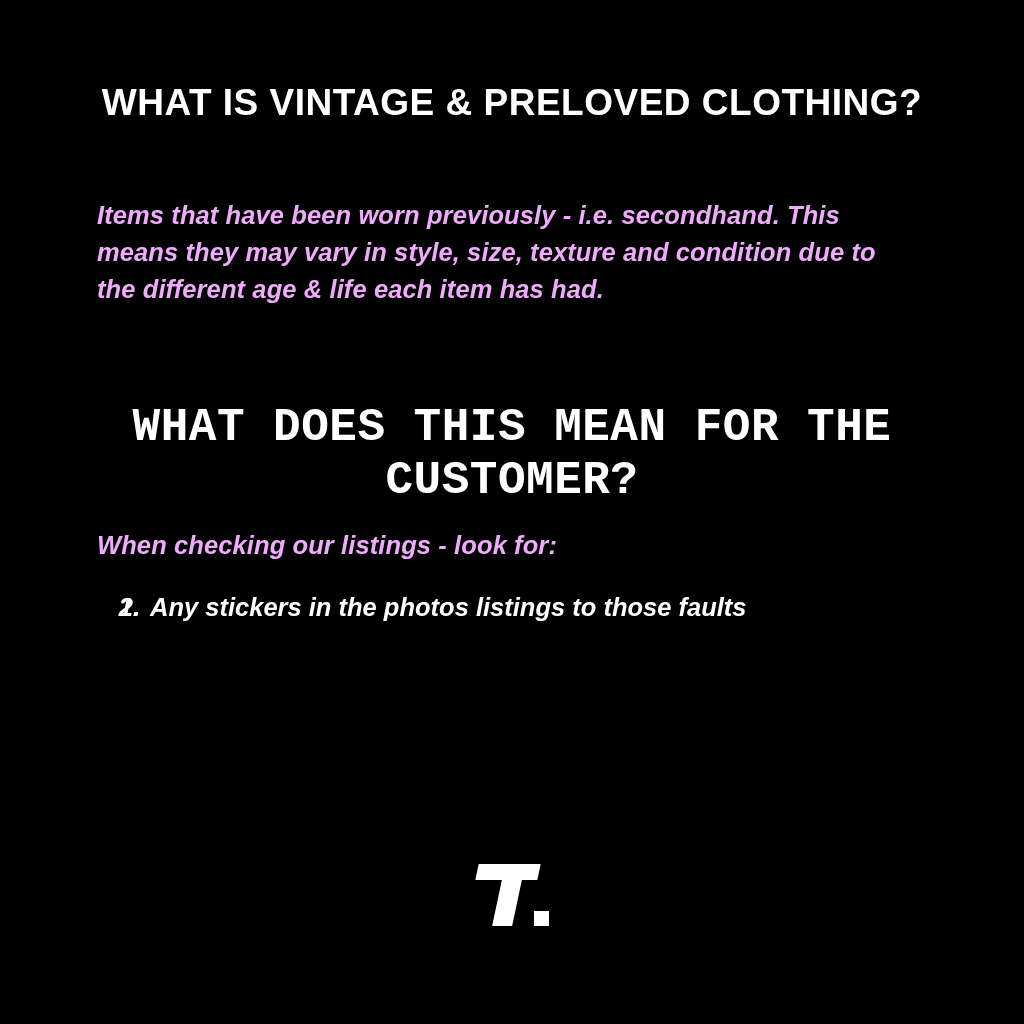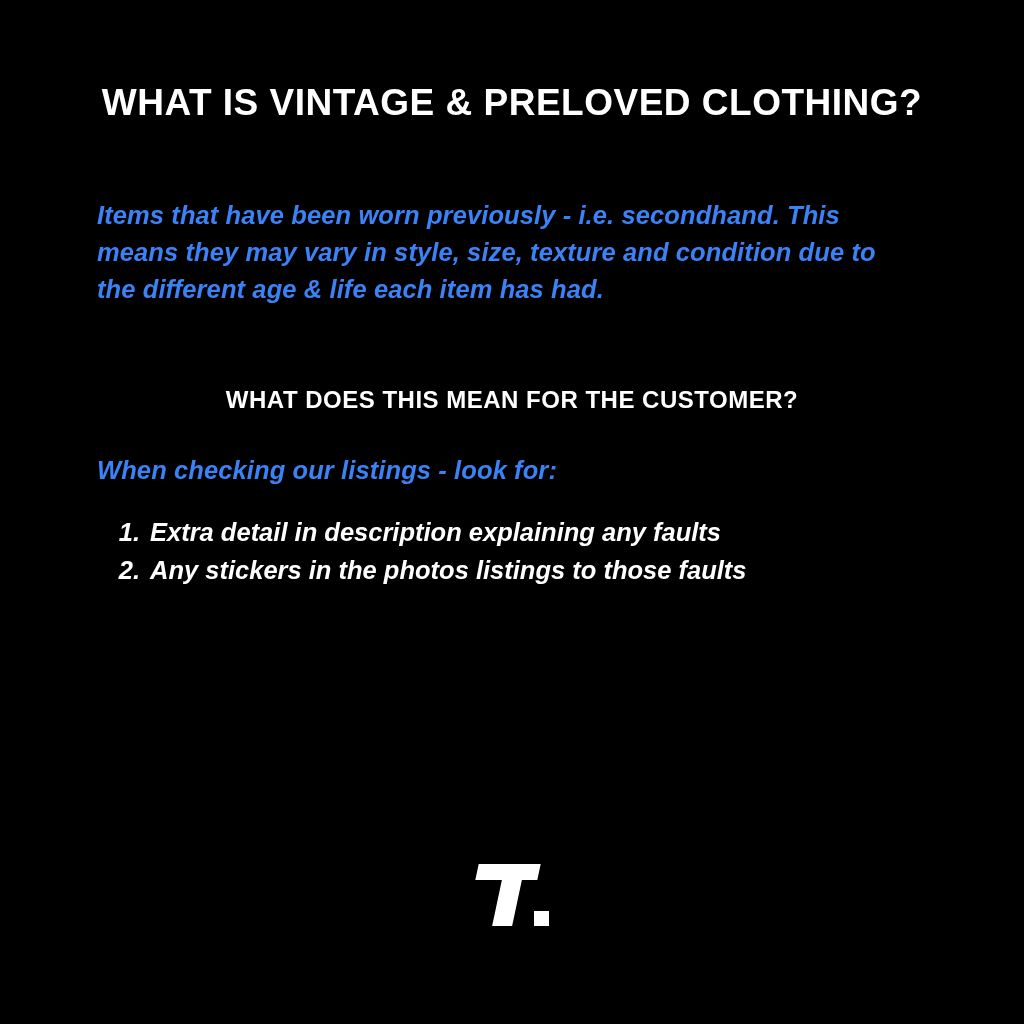--- a/index.html
+++ b/index.html
@@ -30,46 +30,47 @@
     text-align: center;
     line-height: 1.16;
     color: #ffffff;
     margin: 0;
   }
   .heading-1 {
     margin-top: 12px;
     font-size: 37px;
   }
   .heading-2 {
-    margin-top: 0;
+    margin-top: 16px;
     padding: 0 60px;
-    font-size: 24px;
+    font-size: 46px;
+    font-family: Liberation Mono, monospace;
   }
   .body-text {
     font-weight: bold;
     font-style: italic;
     font-size: 25.5px;
     line-height: 1.45;
     letter-spacing: 0.1px;
-    color: #3b82f6;
+    color: #f0abfc;
     margin: 0;
   }
   .block-1 {
     margin-top: 72px;
     padding-left: 25px;
     padding-right: 60px;
   }
   .spacer-a { height: 78px; }
   .block-2 {
     margin-top: 70px;
     padding-left: 25px;
     padding-right: 58px;
   }
   .block-3 {
-    margin-top: 38px;
+    margin-top: 18px;
     padding-left: 25px;
   }
   .numbered-list {
     margin: 24px 0 0 0;
     padding-left: 78px;
     list-style: none;
   }
   .numbered-list li {
     font-weight: bold;
     font-style: italic;
@@ -139,21 +140,20 @@
   <div class="spacer-a"></div>
 
   <h2 class="heading heading-2">WHAT DOES THIS MEAN FOR THE CUSTOMER?</h2>
 
 
   <p class="body-text block-3">When checking our listings - look for:</p>
 
   <ol class="numbered-list">
     <li>
       <span class="num">1.</span>
-      <span>Extra detail in description explaining any faults</span>
     </li>
     <li>
       <span class="num">2.</span>
       <span>Any stickers in the photos listings to those faults</span>
     </li>
   </ol>
 
   <div class="logo-wrap">
     <div class="logo">
       <span class="bar-top"></span>

